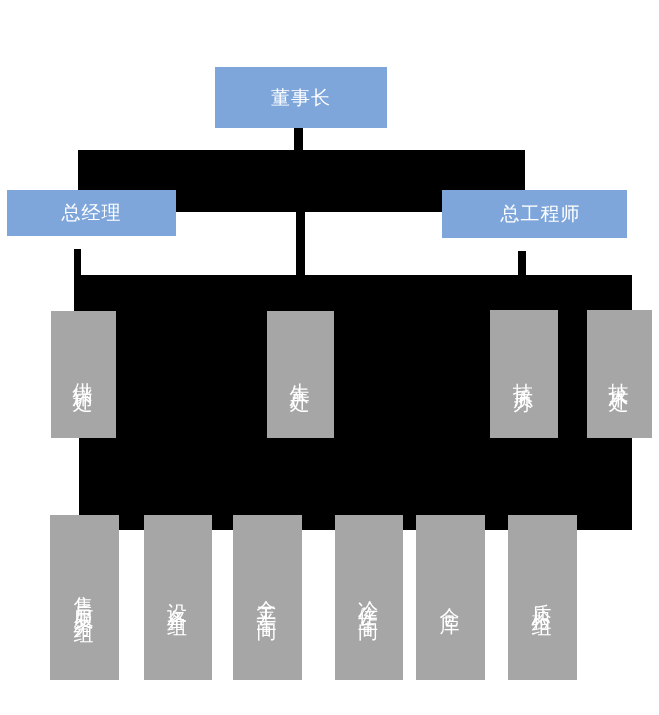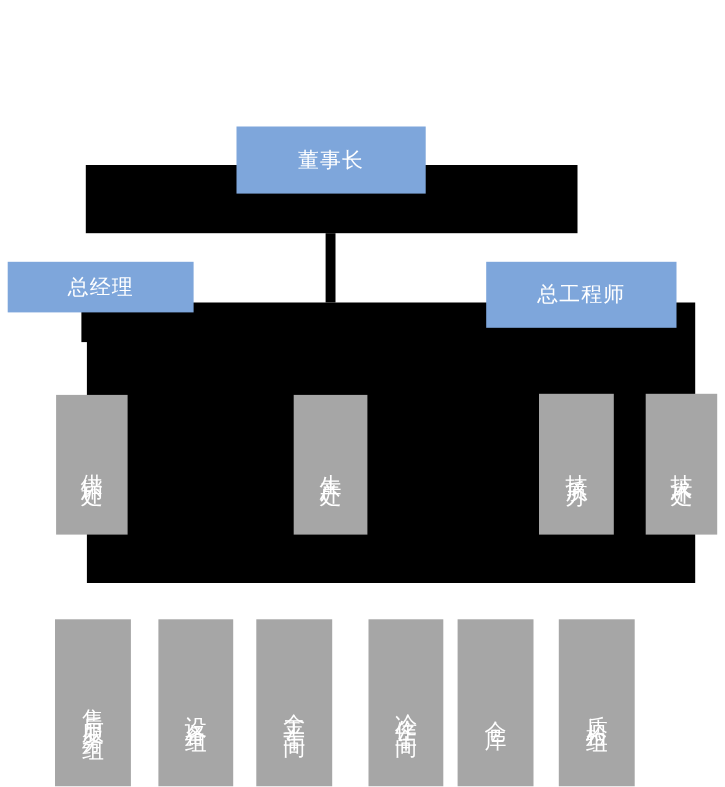--- a/index.html
+++ b/index.html
@@ -9,21 +9,20 @@
     background:#ffffff;
     overflow:hidden;
     font-family:"Liberation Sans", sans-serif;
   }
   .conn { position:absolute; background:var(--conn,#000); z-index:1; }
   .node {
     position:absolute; z-index:2;
     display:flex; align-items:center; justify-content:center;
     color:var(--label,#fff);
     text-align:center;
-    margin-top:48px;
   }
   .blue { background:var(--blue,#7EA6DB); font-size:19px; letter-spacing:1px; }
   .gray { background:var(--gray,#A6A6A6); font-size:20px; }
   .vtext {
     writing-mode:vertical-rl;
     text-orientation:upright;
   }
   .l3 .vtext { letter-spacing:5px; }
   .l4 .vtext { letter-spacing:7px; }
 </style>
@@ -39,21 +38,21 @@
   <div class="conn" style="left:518px; top:251px; width:8px; height:24px;"></div>
   <div class="conn" style="left:79px; top:275px; width:553px; height:255px;"></div>
 
   <div class="node blue" style="left:215px; top:67px; width:172px; height:61px;">
     <span>董事长</span>
   </div>
 
   <div class="node blue" style="left:7px; top:190px; width:169px; height:46px;">
     <span>总经理</span>
   </div>
-  <div class="node blue" style="left:442px; top:190px; width:173px; height:60px;">
+  <div class="node blue" style="left:442px; top:190px; width:173px; height:48px;padding-left:12px;">
     <span>总工程师</span>
   </div>
 
   <div class="node gray l3" style="left:51px; top:311px; width:65px; height:127px;">
     <span class="vtext">供销处</span>
   </div>
   <div class="node gray l3" style="left:267px; top:311px; width:67px; height:127px;">
     <span class="vtext">生产处</span>
   </div>
   <div class="node gray l3" style="left:490px; top:310px; width:68px; height:128px;">

